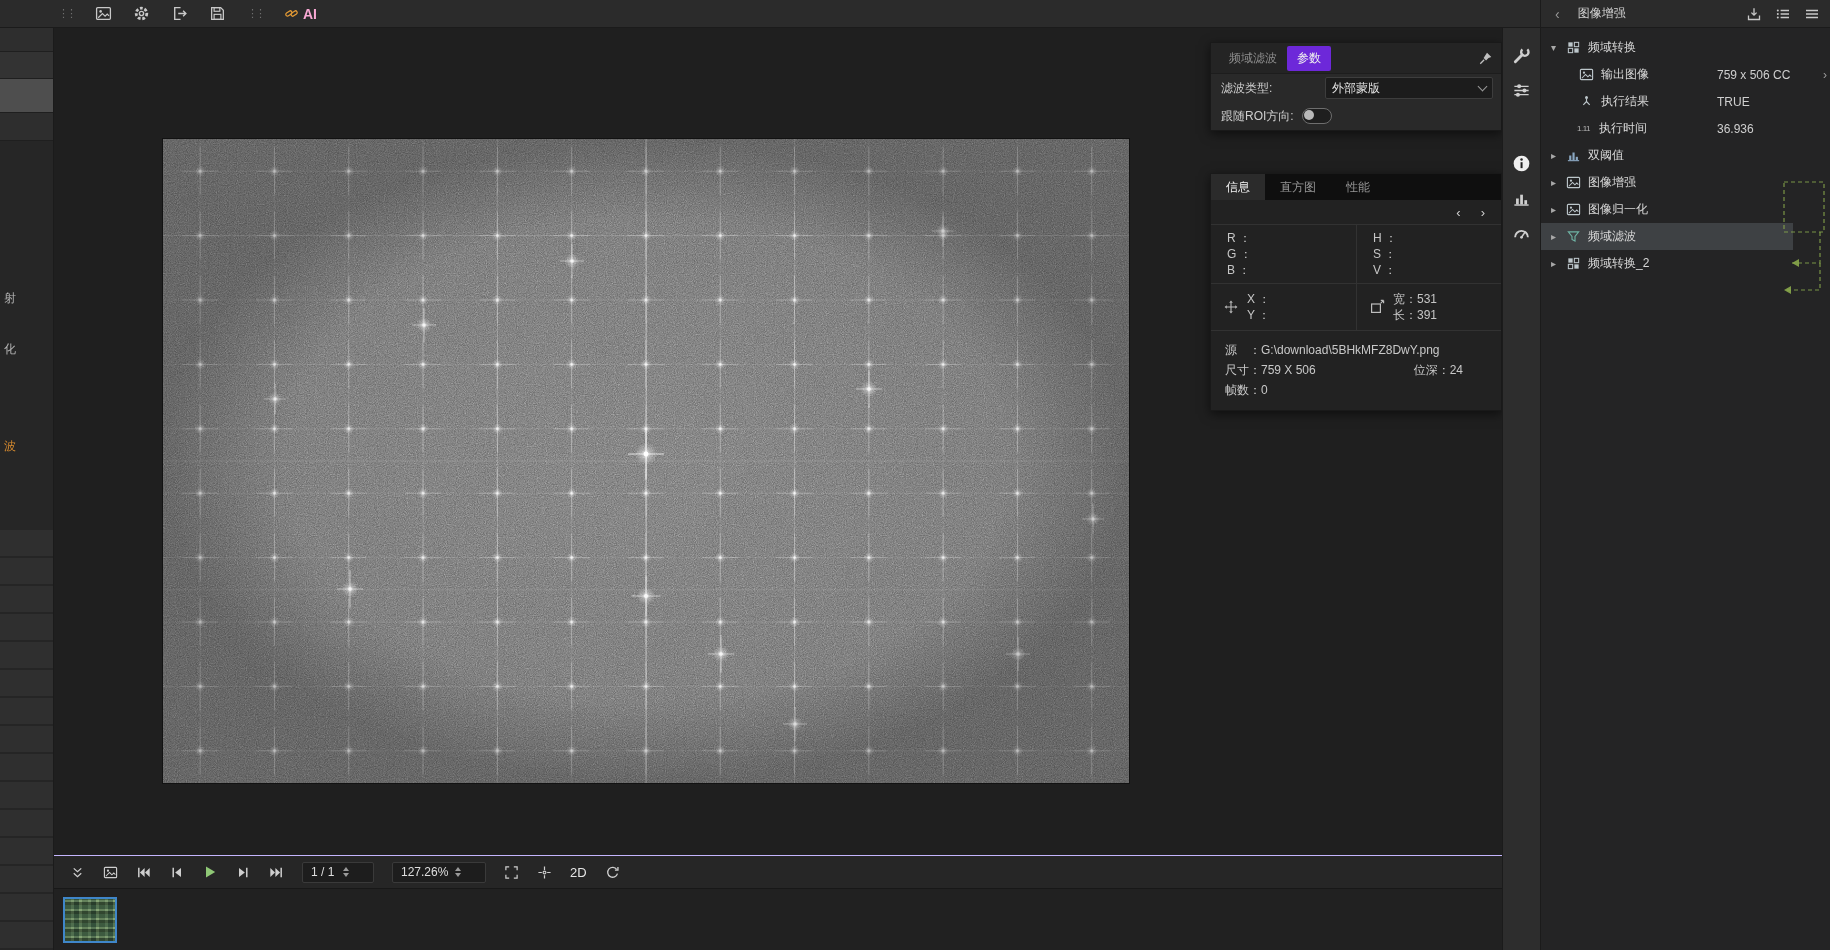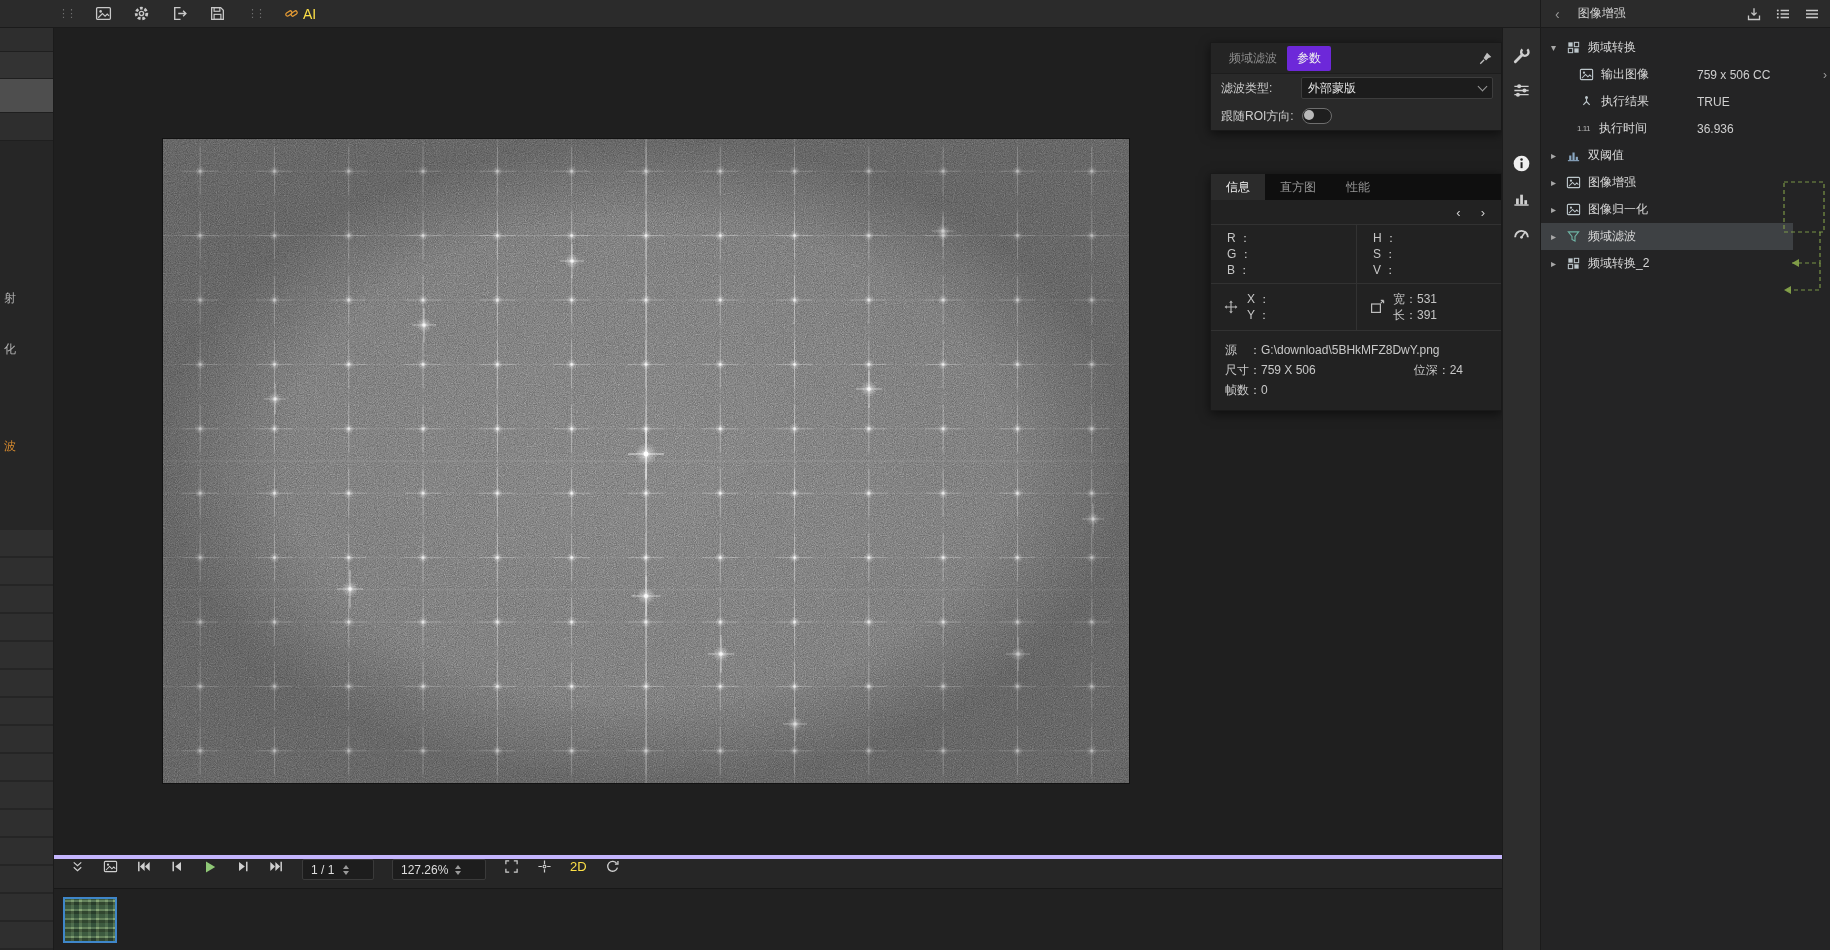--- a/index.html
+++ b/index.html
@@ -4,21 +4,21 @@
 <style>
   html,body{margin:0;padding:0;background:#141414;}
   body{font-family:"Liberation Sans","DejaVu Sans",sans-serif;font-size:12px;color:#cccccc;-webkit-font-smoothing:antialiased;}
   #app{position:relative;width:1830px;height:950px;overflow:hidden;background:#222;}
 
   
   .topbar{position:absolute;left:0;top:0;width:1830px;height:28px;background:#2b2b2b;border-bottom:1px solid #1b1b1b;box-sizing:border-box;}
   .tb-left{position:absolute;left:58px;top:0;height:27px;display:flex;align-items:center;gap:21px;}
   .grip{color:#6f6f6f;font-size:11px;letter-spacing:-3px;cursor:default;}
   .tbicon{width:17px;height:17px;color:#c9c9c9;}
-  .ai{display:flex;align-items:center;gap:4px;color:#fde047;font-weight:normal;font-size:14px;}
+  .ai{display:flex;align-items:center;gap:4px;color:#f9a8d4;font-weight:bold;font-size:14px;}
   .ai .tbicon{width:15px;height:15px;color:#e49b35;}
   .tb-right{position:absolute;right:0;top:0;width:290px;height:27px;background:#2b2b2b;display:flex;align-items:center;border-left:1px solid #1b1b1b;box-sizing:border-box;}
   .tb-right .chev{margin-left:14px;color:#9a9a9a;font-size:14px;}
   .tb-right .title{margin-left:18px;color:#d2d2d2;}
   .tb-right .ricons{margin-left:auto;display:flex;gap:13px;padding-right:10px;}
   .tb-right .tbicon{width:16px;height:16px;}
 
   
   .leftstrip{position:absolute;left:0;top:28px;width:54px;height:922px;background:#262626;border-right:1px solid #1b1b1b;box-sizing:border-box;overflow:hidden;}
   .ls-row{width:100%;box-sizing:border-box;border-bottom:1px solid #1f1f1f;}
@@ -33,21 +33,21 @@
   .fft{position:absolute;left:109px;top:111px;width:966px;height:644px;outline:1px solid rgba(0,0,0,.4);}
 
   
   .ppanel{position:absolute;right:0;top:14px;width:292px;background:rgba(41,41,41,.97);border:1px solid #191919;box-shadow:0 3px 10px rgba(0,0,0,.55);box-sizing:border-box;}
   .phead{height:30px;display:flex;align-items:center;padding:0 8px;background:#242424;border-bottom:1px solid #1d1d1d;}
   .ptab{padding:4px 10px;color:#8d8d8d;border-radius:2px;cursor:default;}
   .ptab.active{background:#6d28d9;color:#efefef;}
   .pin{margin-left:auto;width:15px;height:15px;color:#bfbfbf;}
   .prow{height:28px;display:flex;align-items:center;padding:0 8px 0 10px;}
   .plabel{color:#cfcfcf;white-space:nowrap;}
-  .pctrl{margin-left:auto;width:192px;}
+  .pctrl{margin-left:auto;width:168px;}
   .select{height:22px;background:#1c1c1c;border:1px solid #3d3d3d;border-radius:2px;display:flex;align-items:center;padding:0 6px;color:#e2e2e2;overflow:hidden;white-space:nowrap;box-sizing:border-box;}
   .selarrow{margin-left:auto;width:6px;height:6px;border-right:1.4px solid #9a9a9a;border-bottom:1.4px solid #9a9a9a;transform:rotate(45deg);flex:none;margin-top:-3px;}
   .toggle{margin-left:8px;width:28px;height:14px;border:1px solid #6e6e6e;border-radius:8px;position:relative;background:#1f1f1f;flex:none;}
   .toggle .knob{position:absolute;left:1px;top:1px;width:10px;height:10px;border-radius:50%;background:#b9b9b9;}
 
   
   .ipanel{position:absolute;right:0;top:145px;width:292px;background:rgba(34,34,34,.97);border:1px solid #191919;box-shadow:0 3px 10px rgba(0,0,0,.55);box-sizing:border-box;}
   .itabs{height:26px;background:#0f0f0f;display:flex;}
   .itab{padding:8px 15px;display:flex;align-items:center;color:#969696;cursor:default;}
   .itab.active{background:#2b2b2b;color:#f2f2f2;}
@@ -57,32 +57,32 @@
   .chcol.right{border-left:1px solid #323232;}
   .posrow{display:grid;grid-template-columns:1fr 1fr;border-bottom:1px solid #323232;}
   .poscell{display:flex;align-items:center;gap:8px;padding:7px 0 7px 12px;color:#c6c6c6;line-height:16px;}
   .poscell.right{border-left:1px solid #323232;}
   .pic{width:16px;height:16px;color:#bdbdbd;flex:none;}
   .metablock{padding:9px 14px 10px;line-height:20px;color:#c9c9c9;}
   .metaline2{display:flex;}
   .metaline2 .depth{margin-left:auto;padding-right:24px;}
 
   
-  .playbar{position:absolute;left:0;top:827px;width:1448px;height:33px;background:#262626;border-top:4px solid #c4b5fd;display:flex;align-items:flex-start;gap:18px;padding-left:16px;box-sizing:border-box;}
+  .playbar{position:absolute;left:0;top:827px;width:1448px;height:33px;background:#262626;border-top:1px solid #c4b5fd;display:flex;align-items:center;gap:18px;padding-left:16px;box-sizing:border-box;}
   .pbicon{width:15px;height:15px;color:#cfcfcf;flex:none;}
   .pbicon.play{color:#8fc876;width:16px;height:16px;}
   .numbox{display:flex;align-items:center;height:21px;background:#1d1d1d;border:1px solid #3a3a3a;border-radius:2px;padding:0 5px 0 8px;gap:7px;color:#dedede;box-sizing:border-box;}
   .numbox.frame{width:72px;}
   .numbox.zoom{width:94px;}
   .numbox span{flex:1;}
   .spin{display:flex;flex-direction:column;gap:2px;flex:none;}
   .spin i{display:block;width:0;height:0;border-left:3.5px solid transparent;border-right:3.5px solid transparent;}
   .spin .up{border-bottom:4px solid #9a9a9a;}
   .spin .dn{border-top:4px solid #9a9a9a;}
-  .mode2d{color:#fde047;font-size:13px;}
+  .mode2d{color:#e5e5e5;font-size:13px;}
 
   
   .filmstrip{position:absolute;left:0;top:860px;width:1448px;height:62px;background:#212121;border-top:1px solid #181818;}
   .thumb{position:absolute;left:9px;top:8px;width:54px;height:46px;border:2px solid #3f86c9;box-sizing:border-box;
     background:
       repeating-linear-gradient(0deg, rgba(15,25,15,.45) 0 3px, rgba(150,180,130,.30) 3px 5px, rgba(40,70,50,.45) 5px 9px),
       repeating-linear-gradient(90deg, #4e6b4a 0 6px, #6f8f66 6px 9px, #3d5a42 9px 14px, #7d9d6e 14px 17px);}
 
   
   .iconstrip{position:absolute;left:1502px;top:28px;width:38px;height:922px;background:#2d2d2d;border-left:1px solid #1b1b1b;box-sizing:border-box;display:flex;flex-direction:column;align-items:center;}
@@ -92,21 +92,21 @@
   .iconstrip .gap3{margin-top:54px;}
   .iconstrip .sicon.active{color:#efefef;}
 
   
   .resultpanel{position:absolute;left:1540px;top:28px;width:290px;height:922px;background:#242425;border-left:1px solid #1b1b1b;box-sizing:border-box;overflow:hidden;}
   .tree{position:absolute;left:0;top:6px;right:0;}
   .trow{height:27px;display:flex;align-items:center;padding-left:10px;box-sizing:border-box;color:#d8d8d8;position:relative;cursor:default;}
   .trow .caret{width:13px;color:#a8a8a8;font-size:10px;flex:none;}
   .trow .ticon{width:15px;height:15px;margin:0 7px 0 2px;color:#bdc7cc;flex:none;}
   .trow.child{padding-left:36px;}
-  .trow .tval{position:absolute;left:156px;color:#cfcfcf;white-space:nowrap;}
+  .trow .tval{position:absolute;left:176px;color:#cfcfcf;white-space:nowrap;}
   .trow .more{position:absolute;right:3px;color:#9a9a9a;}
   .trow.sel::before{content:"";position:absolute;left:0;top:0;width:252px;height:27px;background:#3e4144;z-index:0;}
   .trow>*{position:relative;z-index:1;}
   .ticon.teal{color:#6fb3a4;}
   .ticon.blue{color:#8aa7c2;}
   .timeicon{font-size:8px;color:#b5b5b5;width:17px;margin-right:5px;flex:none;letter-spacing:-0.5px;}
   .connectors{position:absolute;right:0;top:150px;width:70px;height:170px;pointer-events:none;}
 </style>
 </head>
 <body>

